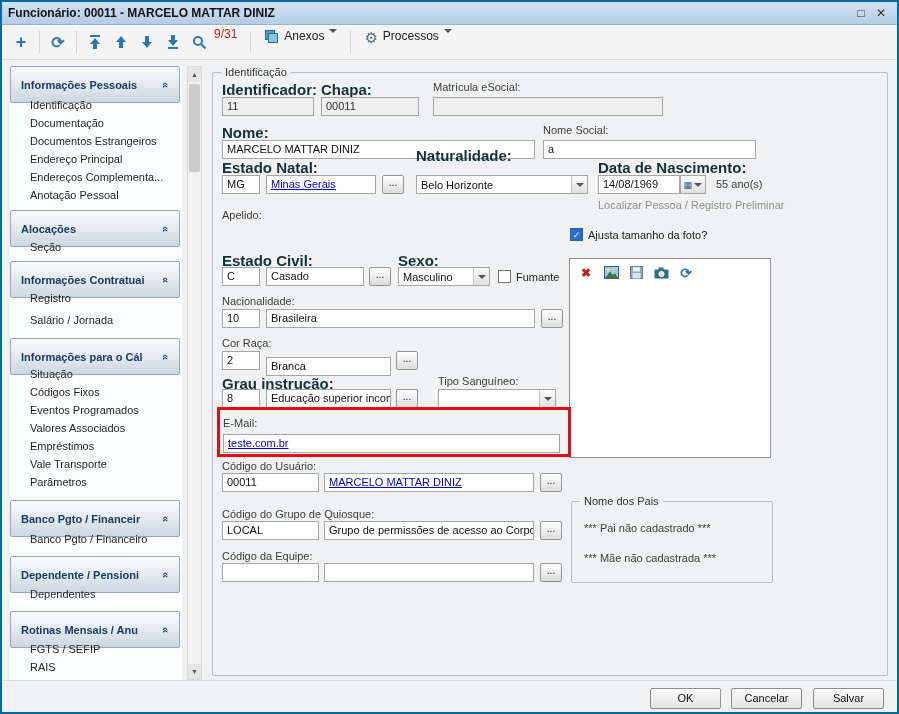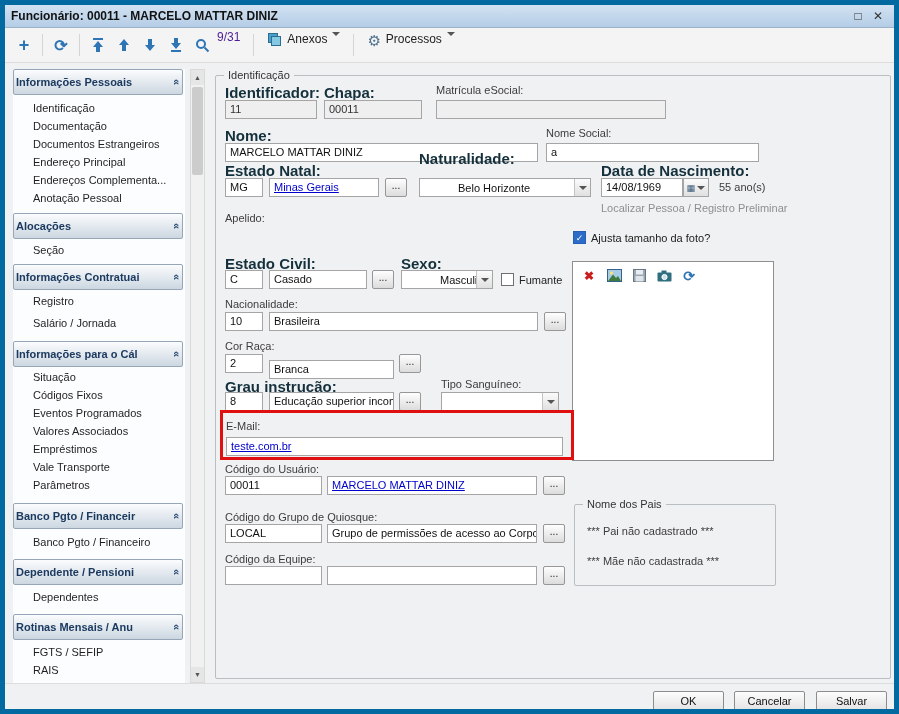--- a/index.html
+++ b/index.html
@@ -1,58 +1,58 @@
 <!DOCTYPE html>
 <html><head>
 <meta charset="utf-8">
 <style>
   * { box-sizing: border-box; }
   html,body { margin:0; padding:0; background:#d8d8d8; font-family:"Liberation Sans",sans-serif; }
-  #win { position:relative; width:899px; height:714px; background:#f0f1f2; border:5px solid #0369a1; overflow:hidden; }
+  #win { position:relative; width:899px; height:714px; background:#f0f1f2; border:2px solid #0369a1; overflow:hidden; }
 
   
   .titlebar { position:absolute; left:0; top:0; right:0; height:23px; background:linear-gradient(#d2e2f2,#b4cde6); border-bottom:1px solid #9db3c9; display:flex; align-items:center; padding:0 6px; }
   .titlebar .title { flex:1; font-size:12px; font-weight:bold; color:#111; white-space:nowrap; overflow:hidden; }
   .winbtn { width:20px; height:18px; text-align:center; line-height:18px; font-size:12px; color:#333; cursor:default; }
 
   
   .toolbar { position:absolute; left:0; top:23px; right:0; height:35px; background:#f4f4f4; border-bottom:1px solid #dcdcdc; display:flex; align-items:center; padding:0 6px; }
   .tbtn { height:26px; min-width:26px; display:flex; align-items:center; justify-content:center; border-radius:2px; cursor:pointer; }
   .tplus { color:#2e75b6; font-size:18px; font-weight:bold; line-height:18px; }
   .trefresh { color:#2e75b6; font-size:16px; font-weight:bold; }
   .tsep { width:1px; height:22px; background:#d4d4d4; margin:0 5px; }
-  .tcount { font-size:12px; color:#4c1d95; margin:0 8px 16px 2px; }
+  .tcount { font-size:12px; color:#b91c1c; margin:0 8px 16px 2px; }
   .tmenu { display:flex; align-items:flex-start; gap:5px; font-size:12px; color:#222; padding:0 8px; height:26px; border-radius:2px; cursor:pointer; }
   .caret { width:0; height:0; border-left:4px solid transparent; border-right:4px solid transparent; border-top:4px solid #555; }
   .gear { font-size:15px; color:#50748f; }
 
   
   .sidebar { position:absolute; left:8px; top:64px; width:172px; height:614px; background:#fcfdfe; }
-  .sec-hdr { position:absolute; left:0; width:170px; height:26px; background:linear-gradient(#fbfcfd,#ccd7e1); border:1px solid #96a6b8; border-radius:2px; display:flex; align-items:center; padding:0 2px; cursor:pointer; }
+  .sec-hdr { position:absolute; left:0; width:170px; height:37px; background:linear-gradient(#fbfcfd,#ccd7e1); border:1px solid #96a6b8; border-radius:2px; display:flex; align-items:center; padding:0 10px; cursor:pointer; }
   .sec-title { flex:1; font-size:11px; font-weight:bold; color:#1c3a60; white-space:nowrap; overflow:hidden; }
   .sec-chevron { font-size:11px; font-weight:bold; color:#2d4d75; transform:rotate(90deg); }
   .side-item { position:absolute; left:20px; width:150px; height:18px; line-height:18px; font-size:11px; color:#1f1f1f; cursor:pointer; white-space:nowrap; overflow:hidden; }
 
   
   .vscroll { position:absolute; left:185px; top:64px; width:15px; height:614px; background:#f1f1f1; border:1px solid #dadada; }
   .vs-btn { position:absolute; left:0; width:13px; height:15px; background:#e6e6e6; text-align:center; font-size:7px; line-height:15px; color:#555; cursor:pointer; }
   .vs-thumb { position:absolute; left:1px; top:17px; width:11px; height:88px; background:#cccccc; border-radius:2px; cursor:pointer; }
 
   
   .grpbox { position:absolute; border:1px solid #b9bec2; border-radius:2px; }
   .grp-label { position:absolute; top:-7px; left:8px; font-size:11px; color:#333; background:#f0f1f2; padding:0 4px; white-space:nowrap; }
 
   
   .lbl { position:absolute; font-size:11px; color:#3c3c3c; white-space:nowrap; }
   .lbl-b { position:absolute; font-size:15px; font-weight:bold; color:#14303c; white-space:nowrap; }
   .inp { position:absolute; height:19px; border:1px solid #a5a5a5; background:#fff; font-size:11px; color:#111; padding:2px 4px; line-height:13px; white-space:nowrap; overflow:hidden; }
   .inp.ro { background:#efefef; color:#333; }
   .inp.link { color:#0000cc; text-decoration:underline; }
   .dots { position:absolute; width:22px; height:19px; border:1px solid #979797; background:linear-gradient(#fefefe,#dcdcdc); border-radius:2px; font-size:10px; text-align:center; line-height:14px; color:#222; cursor:pointer; }
-  .combo { position:absolute; height:19px; border:1px solid #a5a5a5; background:#fff; display:flex; align-items:center; cursor:pointer;padding-left:34px; }
+  .combo { position:absolute; height:19px; border:1px solid #a5a5a5; background:#fff; display:flex; align-items:center; cursor:pointer; }
   .combo-text { flex:1; font-size:11px; color:#111; padding:0 4px; white-space:nowrap; overflow:hidden; }
   .combo-btn { width:16px; height:17px; background:linear-gradient(#fbfbfb,#e0e0e0); border-left:1px solid #c3c3c3; display:flex; align-items:center; justify-content:center; }
   .datebtn { position:absolute; width:26px; height:19px; border:1px solid #a5a5a5; background:linear-gradient(#fbfbfb,#e0e0e0); display:flex; align-items:center; justify-content:center; gap:2px; font-size:9px; color:#3a5a7a; cursor:pointer; }
   .chk { position:absolute; display:flex; align-items:center; gap:5px; font-size:11px; color:#222; cursor:pointer; }
   .chk-box { width:13px; height:13px; border:1px solid #707070; background:#fff; display:flex; align-items:center; justify-content:center; font-size:9px; color:#fff; }
   .chk-box.checked { background:#2a6cc8; border-color:#2560b4; }
   .muted-link { position:absolute; font-size:11px; color:#8f8f8f; white-space:nowrap; cursor:pointer; }
 
   
   .photo { position:absolute; left:356px; top:185px; width:202px; height:200px; border:1px solid #8f8f8f; background:#fff; }

